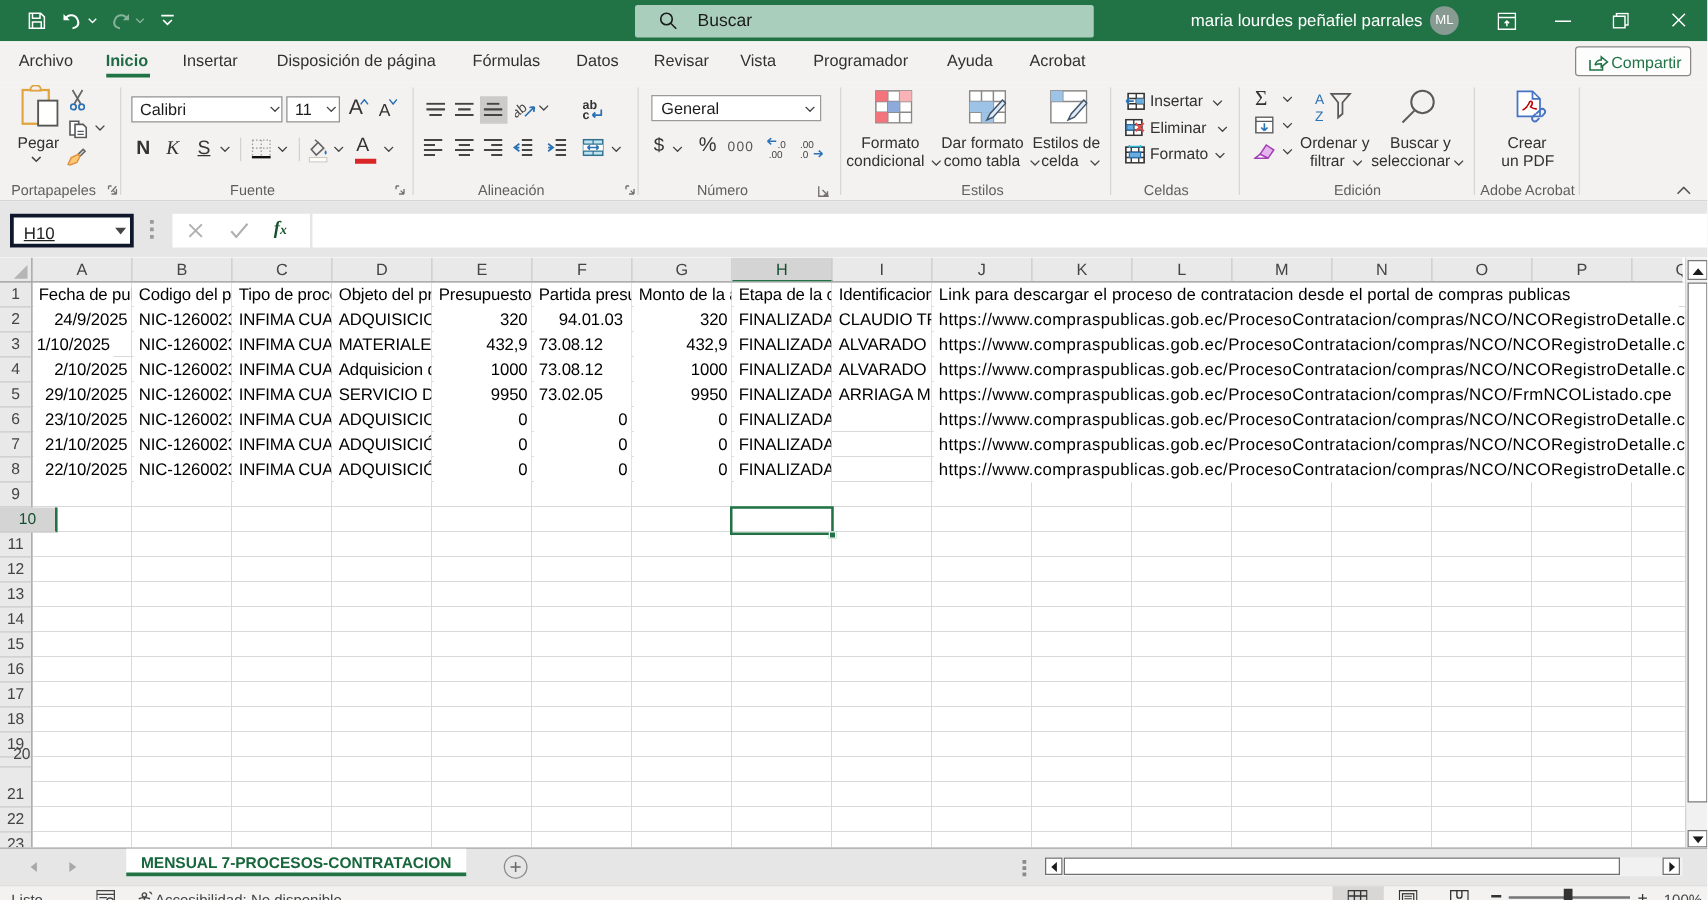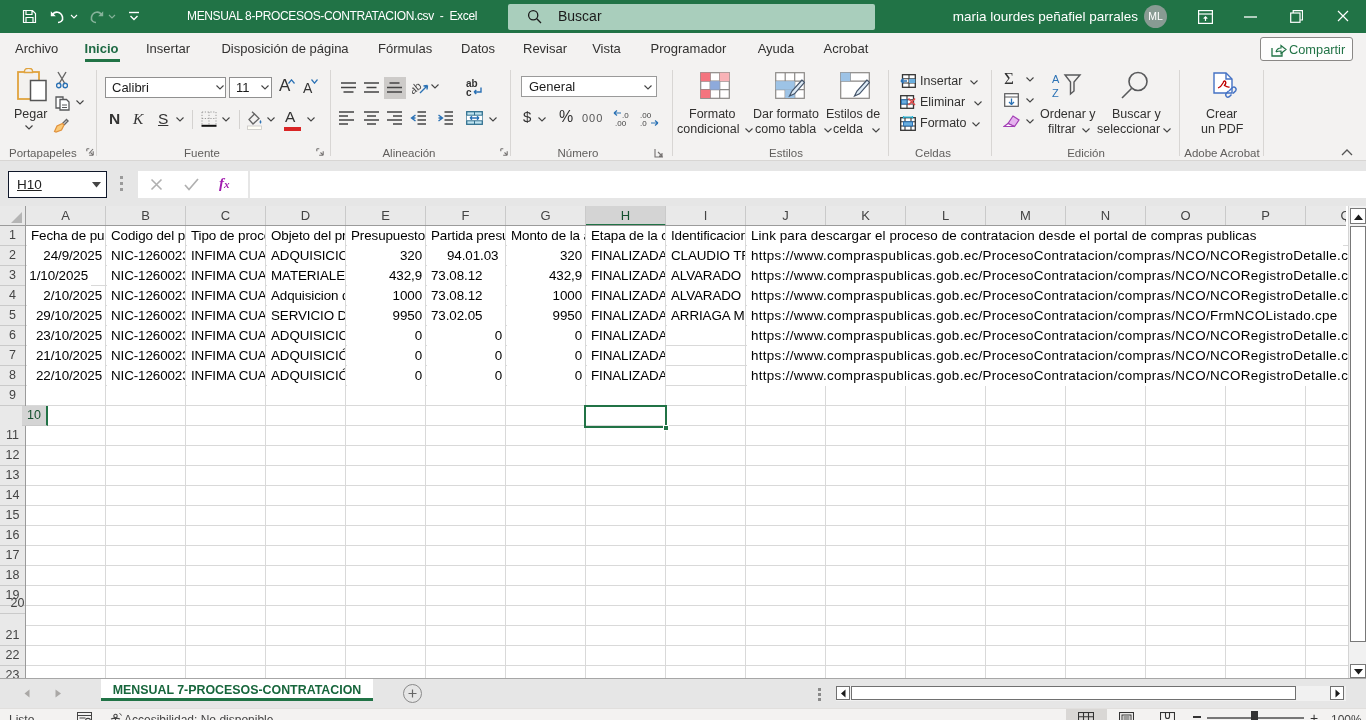--- a/index.html
+++ b/index.html
@@ -19,32 +19,32 @@
 #compartir { position:absolute; left:1260px; top:4px; width:93px; height:24px; border:1px solid #8a8886; border-radius:3px; background:#fdfdfd; color:#217346; font-size:12.8px; line-height:23px; }
 
 
 #ribbon { position:absolute; left:0; top:66px; width:1366px; height:95px; background:#f3f2f1; border-bottom:1px solid #d8d6d4; }
 .gsep { position:absolute; top:4px; height:86px; width:1px; background:#d8d6d4; }
 .glabel { position:absolute; top:81px; height:14px; font-size:11.5px; color:#605e5c; text-align:center; white-space:nowrap; }
 .ricon-txt { position:absolute; font-size:12.5px; color:#323130; white-space:nowrap; }
 
 
 #fbar { position:absolute; left:0; top:161px; width:1366px; height:45px; background:#e6e6e6; }
-#namebox { position:absolute; left:8px; top:10px; width:99px; height:27px; background:#fff; border:1px solid #0f172a; font-size:13.5px; color:#222; line-height:25px; padding-left:8px;text-decoration:underline; }
+#namebox { position:absolute; left:8px; top:10px; width:99px; height:27px; background:#fff; border:3px solid #0f172a; font-size:13.5px; color:#222; line-height:25px; padding-left:8px;text-decoration:underline; }
 #fxbox { position:absolute; left:138px; top:10px; width:110px; height:27px; background:#fff; }
 #finput { position:absolute; left:250px; top:10px; width:1116px; height:27px; background:#fff; }
 
 
 #sheet { position:absolute; left:0; top:206px; width:1366px; height:472px; background:#fff; overflow:hidden; }
 #colheads { position:absolute; left:0; top:0; width:1346px; height:20px; background:#e9e9e9; border-bottom:1px solid #9b9b9b; overflow:hidden; }
 .ch { position:absolute; top:0; height:20px; line-height:20px; text-align:center; font-size:13px; color:#444; border-right:1px solid #cacaca; }
 .ch.sel { background:#d4d4d4; color:#15512f; border-bottom:2px solid #217346; height:20px; }
 #rowheads { position:absolute; left:0; top:20px; width:26px; height:452px; background:#e9e9e9; border-right:1px solid #9b9b9b; }
 .rh { position:absolute; left:0; width:25px; height:20px; line-height:19px; text-align:center; font-size:12.5px; color:#444; border-bottom:1px solid #cacaca; }
-.rh.sel { background:#d4d4d4; color:#15512f; border-right:2px solid #217346; width:26px;margin-left:22px; }
+.rh.sel { background:#d4d4d4; color:#15512f; border-right:2px solid #217346; width:46px; }
 #corner { position:absolute; left:0; top:0; width:26px; height:20px; background:#e9e9e9; border-right:1px solid #9b9b9b; border-bottom:1px solid #9b9b9b; }
 #corner:after { content:""; position:absolute; right:3px; bottom:2px; border-left:11px solid transparent; border-bottom:11px solid #b5b5b5; }
 #gridbg { position:absolute; left:26px; top:20px; width:1322px; height:452px;
   background-image:
     repeating-linear-gradient(to bottom, transparent 0px, transparent 19px, #d9d9d9 19px, #d9d9d9 20px),
     repeating-linear-gradient(to right, transparent 0px, transparent 79px, #d9d9d9 79px, #d9d9d9 80px);
 }
 .cell { position:absolute; height:20px; line-height:20px; font-size:13.4px; letter-spacing:-0.1px; color:#000; white-space:nowrap; overflow:hidden; background:#fff; }
 .cell.num { text-align:right; }
 .cell.url { letter-spacing:0.32px; }
@@ -76,21 +76,20 @@
       <path d="M15.2 2.2 L15.2 7.2 L10.2 7.2 z" fill="#fff"></path>
       <path d="M13.5 6 C11.5 1.8 5 2 3.5 8 C2.5 12 6 13.5 8 13.5" fill="none" stroke="#fff" stroke-width="1.6"></path>
     </svg>
   <svg class="abs" style="left:108px;top:14px;opacity:.45" width="8" height="5" viewBox="0 0 8 5">
       <path d="M1 1 L4 4 L7 1" fill="none" stroke="#fff" stroke-width="1.1"></path>
     </svg>
   <svg class="abs" style="left:128px;top:11px" width="12" height="11" viewBox="0 0 12 11">
       <path d="M1 1.5 h10" stroke="#fff" stroke-width="1.4"></path>
       <path d="M2.5 5 L6 8.5 L9.5 5" fill="none" stroke="#fff" stroke-width="1.4"></path>
     </svg>
-  <div id="title-text">MENSUAL 8-PROCESOS-CONTRATACION.csv&nbsp;&nbsp;-&nbsp;&nbsp;Excel</div>
   <div id="searchbox">
     <svg class="abs" style="left:19px;top:5px" width="15" height="15" viewBox="0 0 15 15">
         <circle cx="6.2" cy="6.2" r="4.6" fill="none" stroke="#1b1b1b" stroke-width="1.3"></circle>
         <path d="M9.8 9.8 L14 14" stroke="#1b1b1b" stroke-width="1.3"></path>
       </svg>
     <span>Buscar</span>
   </div>
   <div class="abs" style="right:228px;top:0;height:33px;line-height:33px;font-size:13.5px;color:#fff;">maria lourdes peñafiel parrales</div>
   <div class="abs" style="left:1144px;top:5px;width:23px;height:23px;border-radius:50%;background:#889b93;color:#fff;font-size:10.5px;text-align:center;line-height:23px;">ML</div>
   <svg class="abs" style="left:1198px;top:10px" width="15" height="14" viewBox="0 0 15 14">
@@ -435,21 +434,21 @@
   <div class="abs" style="left:120px;top:15px;width:3px;height:3px;background:#9a9a9a;"></div>
   <div class="abs" style="left:120px;top:21px;width:3px;height:3px;background:#9a9a9a;"></div>
   <div class="abs" style="left:120px;top:27px;width:3px;height:3px;background:#9a9a9a;"></div>
   <div id="fxbox"></div>
   <svg class="abs" style="left:150px;top:17px" width="13" height="13" viewBox="0 0 13 13">
       <path d="M1.5 1.5 L11.5 11.5 M11.5 1.5 L1.5 11.5" stroke="#b0b0b0" stroke-width="1.6"></path>
     </svg>
   <svg class="abs" style="left:184px;top:17px" width="15" height="13" viewBox="0 0 15 13">
       <path d="M1 7 L5 11.5 L14 1" fill="none" stroke="#b0b0b0" stroke-width="1.7"></path>
     </svg>
-  <div class="abs" style="left:219px;top:14px;font-size:15px;font-style:italic;color:#a21caf;font-family:'Liberation Serif',serif;font-weight:bold;">f<span style="font-size:11px;">x</span></div>
+  <div class="abs" style="left:219px;top:14px;font-size:15px;font-style:italic;color:#14532d;font-family:'Liberation Serif',serif;font-weight:bold;">f<span style="font-size:11px;">x</span></div>
   <div id="finput"></div>
 </div>
 
 <div id="sheet">
   <div id="gridbg"></div>
   <div id="cells">
       <div class="cell" style="left: 27px; top: 20px; width: 78px; padding-left: 4px; padding-right: 3px;">Fecha de publicacion</div>
       <div class="cell" style="left: 107px; top: 20px; width: 78px; padding-left: 4px; padding-right: 3px;">Codigo del proceso</div>
       <div class="cell" style="left: 187px; top: 20px; width: 78px; padding-left: 4px; padding-right: 3px;">Tipo de proceso</div>
       <div class="cell" style="left: 267px; top: 20px; width: 78px; padding-left: 4px; padding-right: 3px;">Objeto del proceso</div>

